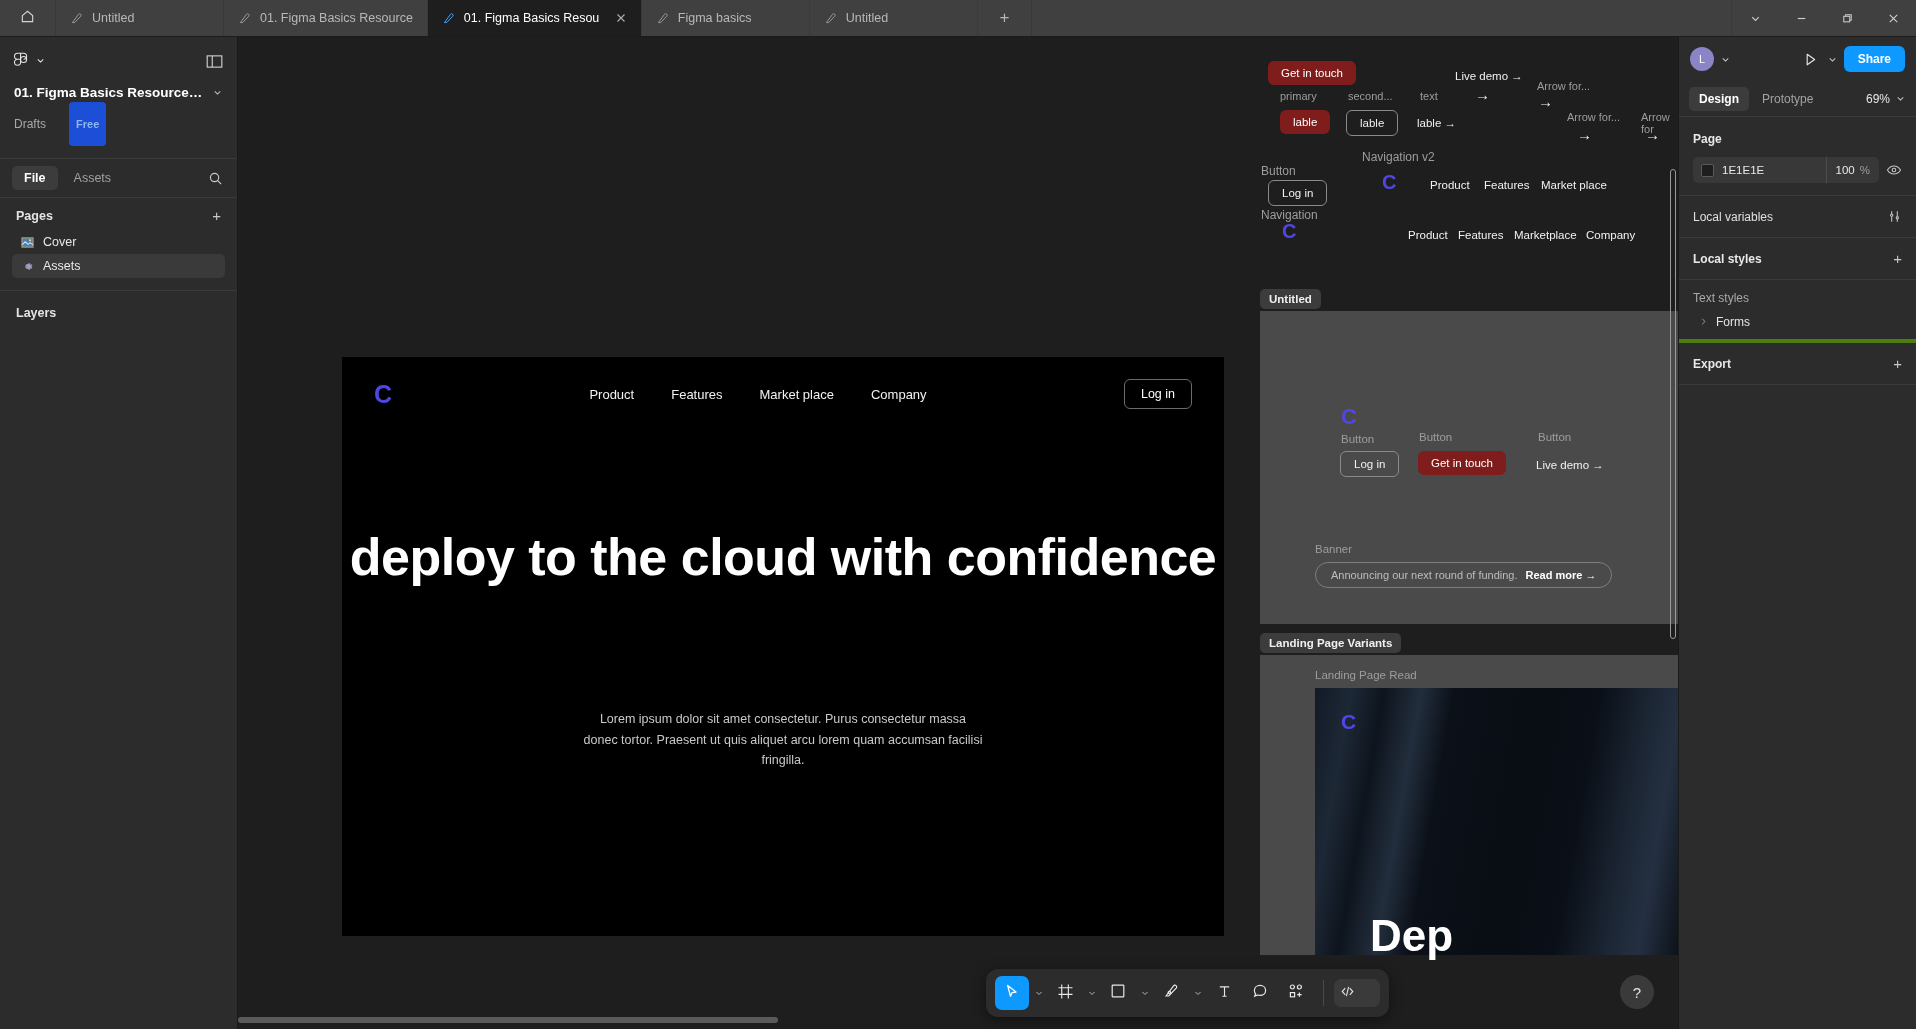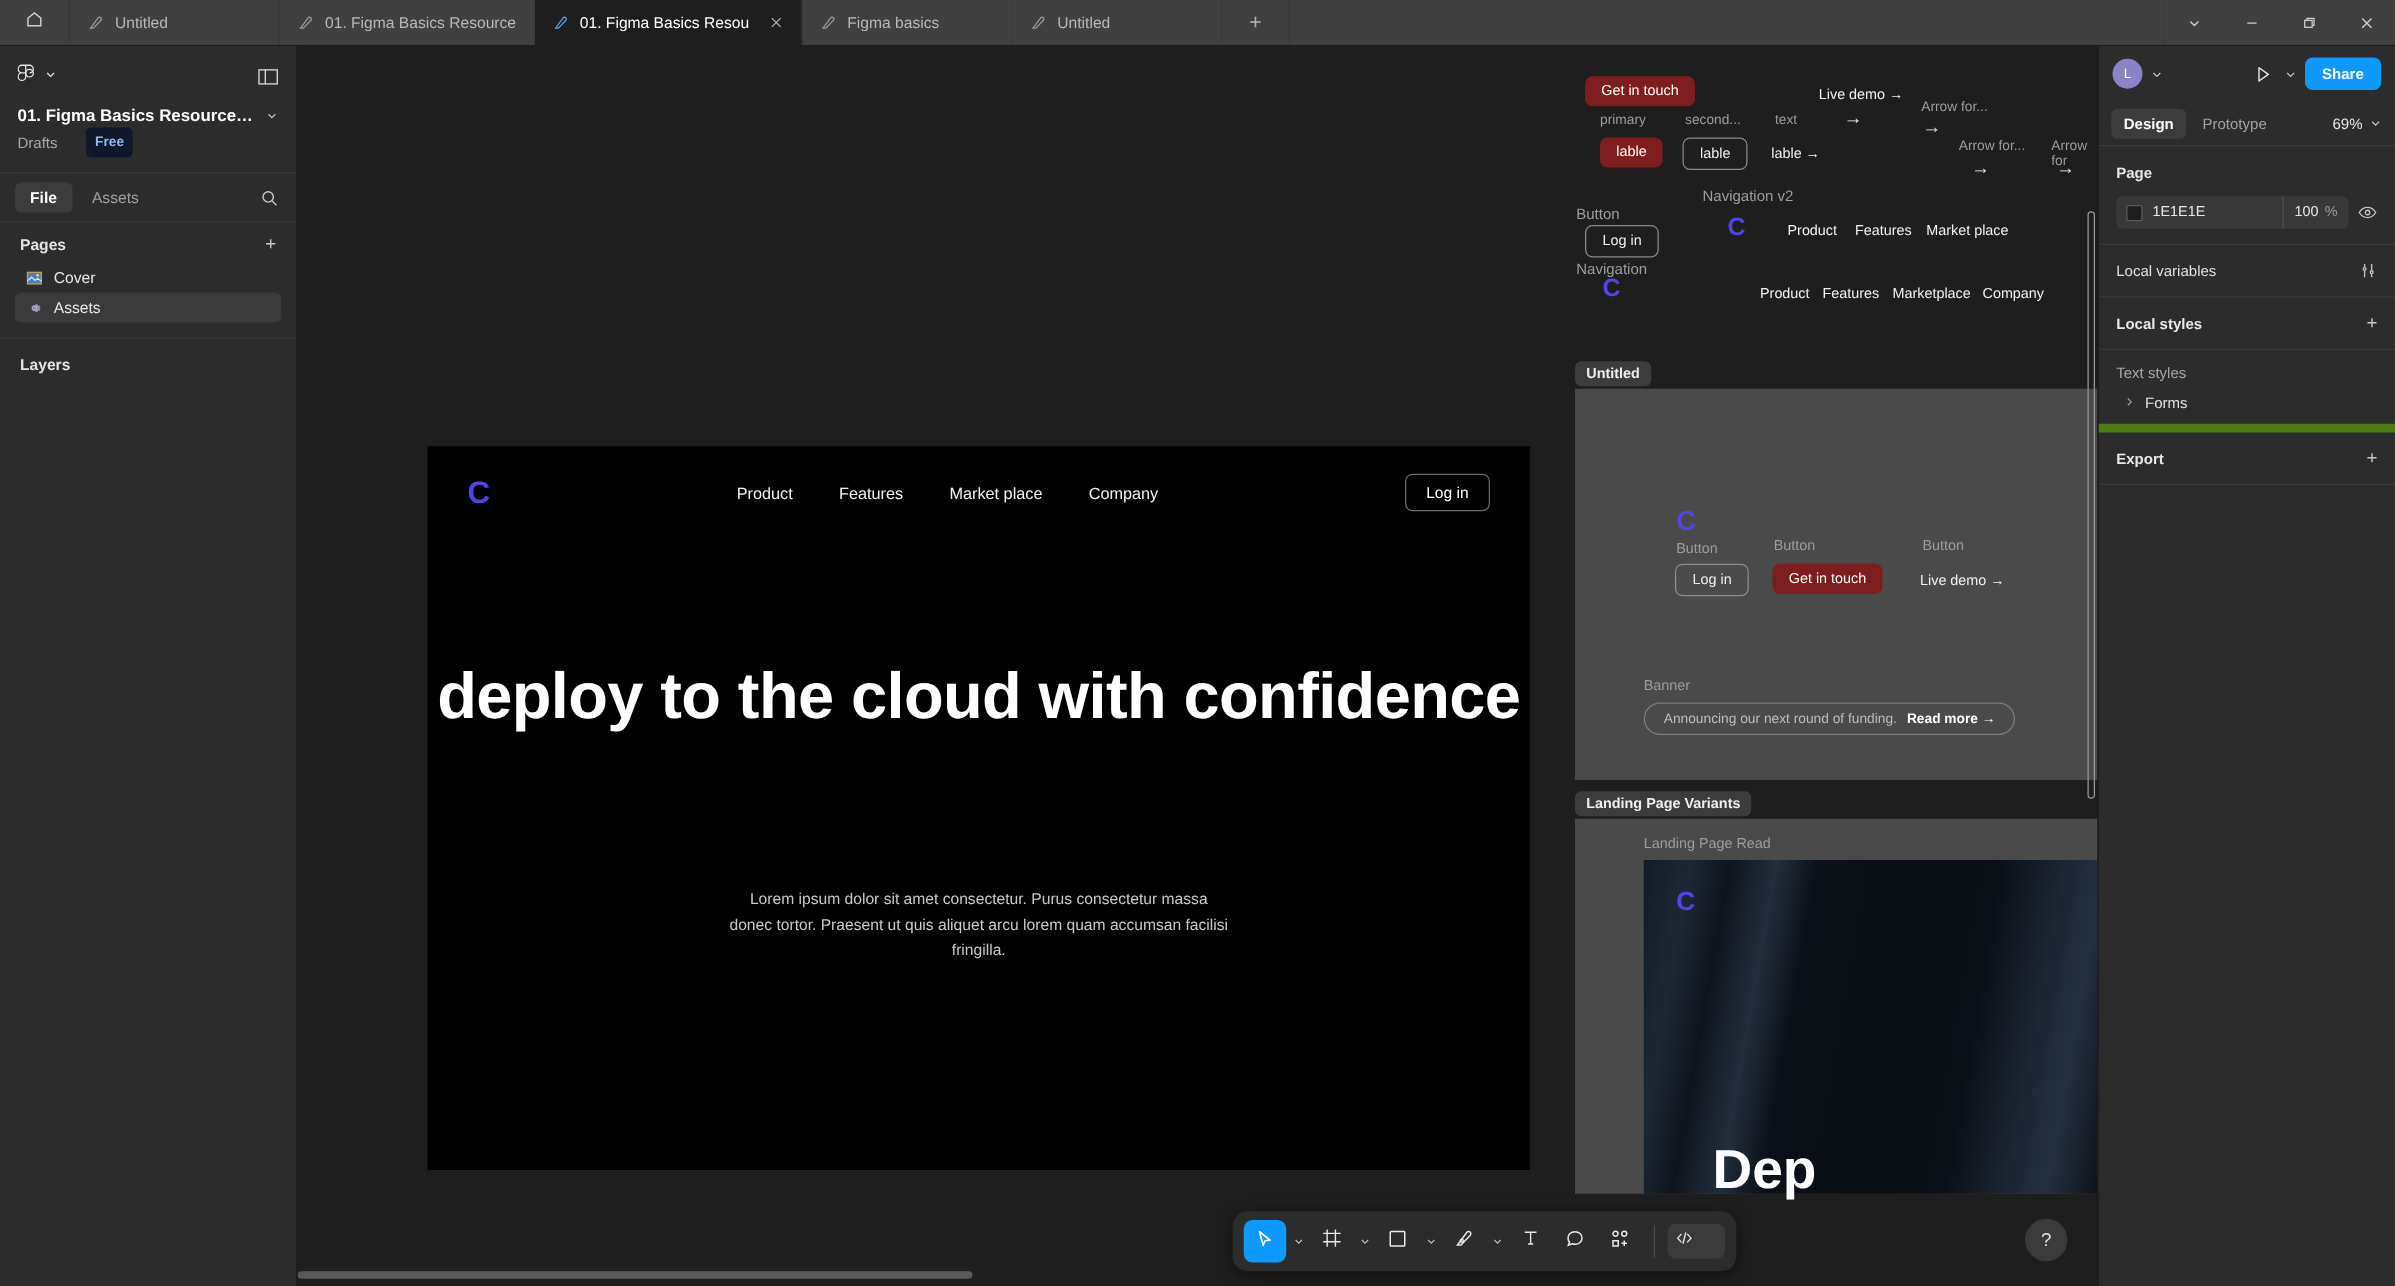--- a/index.html
+++ b/index.html
@@ -53,22 +53,22 @@
   .file-title {
     margin-top: 11px; display: flex; align-items: center; justify-content: space-between; gap: 6px;
   }
   .file-title .ftxt {
     color: #ffffff; font-size: 13.5px; font-weight: bold;
     white-space: nowrap; overflow: hidden; text-overflow: ellipsis; max-width: 190px;
   }
   .file-sub { margin-top: 2px; display: flex; align-items: center; gap: 23px; padding-bottom: 12px; }
   .drafts { color: #a8a8a8; font-size: 12px; }
   .badge-free {
-    background: #0f172a; color: #8bb8f0; font-size: 11px; font-weight: bold;
-    padding: 6px 7px; border-radius: 4px;
+    background: #1d4ed8; color: #8bb8f0; font-size: 11px; font-weight: bold;
+    padding: 16px 7px; border-radius: 4px;
   }
   .lp-tabs {
     display: flex; align-items: center; gap: 4px; padding: 7px 12px;
     border-top: 1px solid #3a3a3a; border-bottom: 1px solid #3a3a3a;
   }
   .lp-tab {
     font-size: 12.5px; color: #a0a0a0; padding: 5px 12px; border-radius: 5px;
   }
   .lp-tab.active { background: #3c3c3c; color: #ffffff; font-weight: bold; }
   .lp-search { margin-left: auto; color: #c8c8c8; display: flex; padding-right: 2px; }
@@ -679,19 +679,19 @@
       <div class="rp-item">
         <span class="tiny-chev">
           <svg width="9" height="9" viewBox="0 0 10 10" fill="none" stroke="currentColor" stroke-width="1.1">
               <path d="M3.6 2 6.6 5 3.6 8"></path>
             </svg>
         </span>
         <span class="rp-item-label">Forms</span>
       </div>
     </div>
 
-    <div class="rp-row" style="border-top:7px solid #4d7c0f">
+    <div class="rp-row" style="border-top:4px solid #4d7c0f">
       <span class="rp-row-title b">Export</span>
       <span class="plus">+</span>
     </div>
   </div>
 
 </div>
 
 </body></html>

